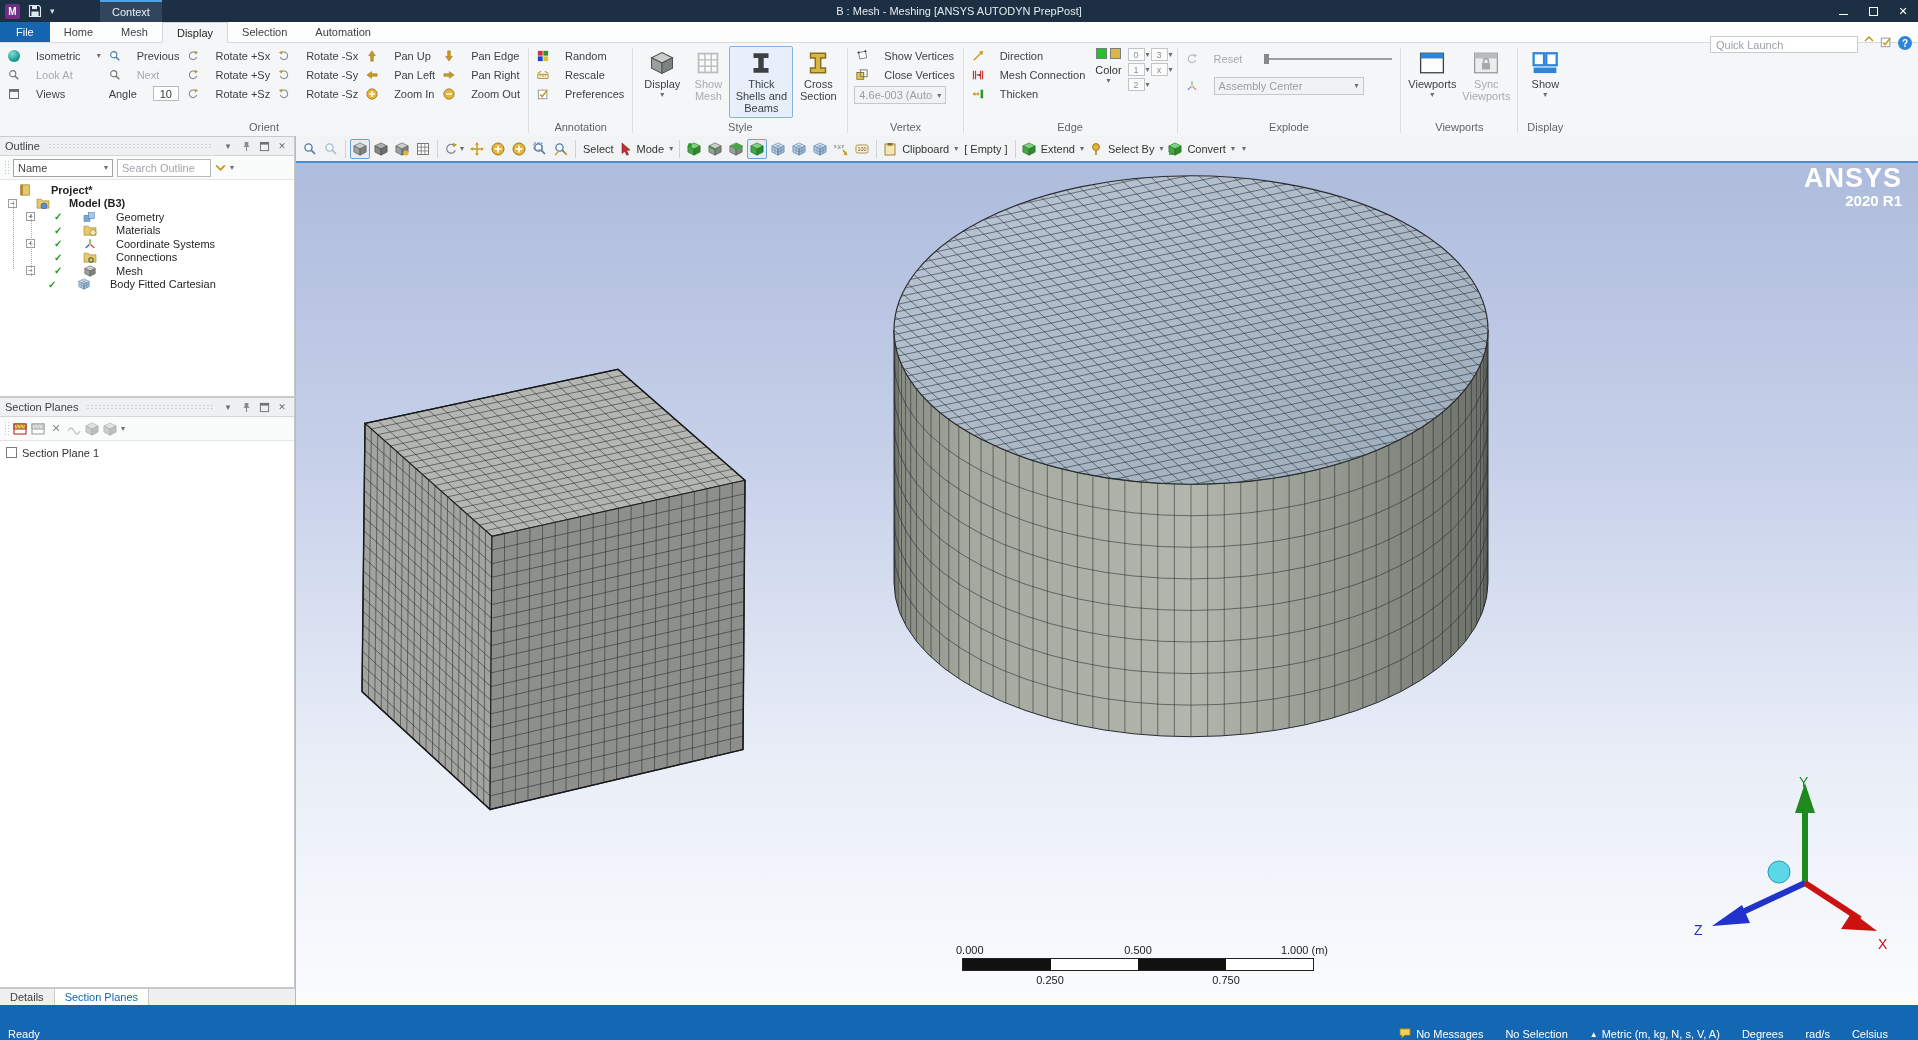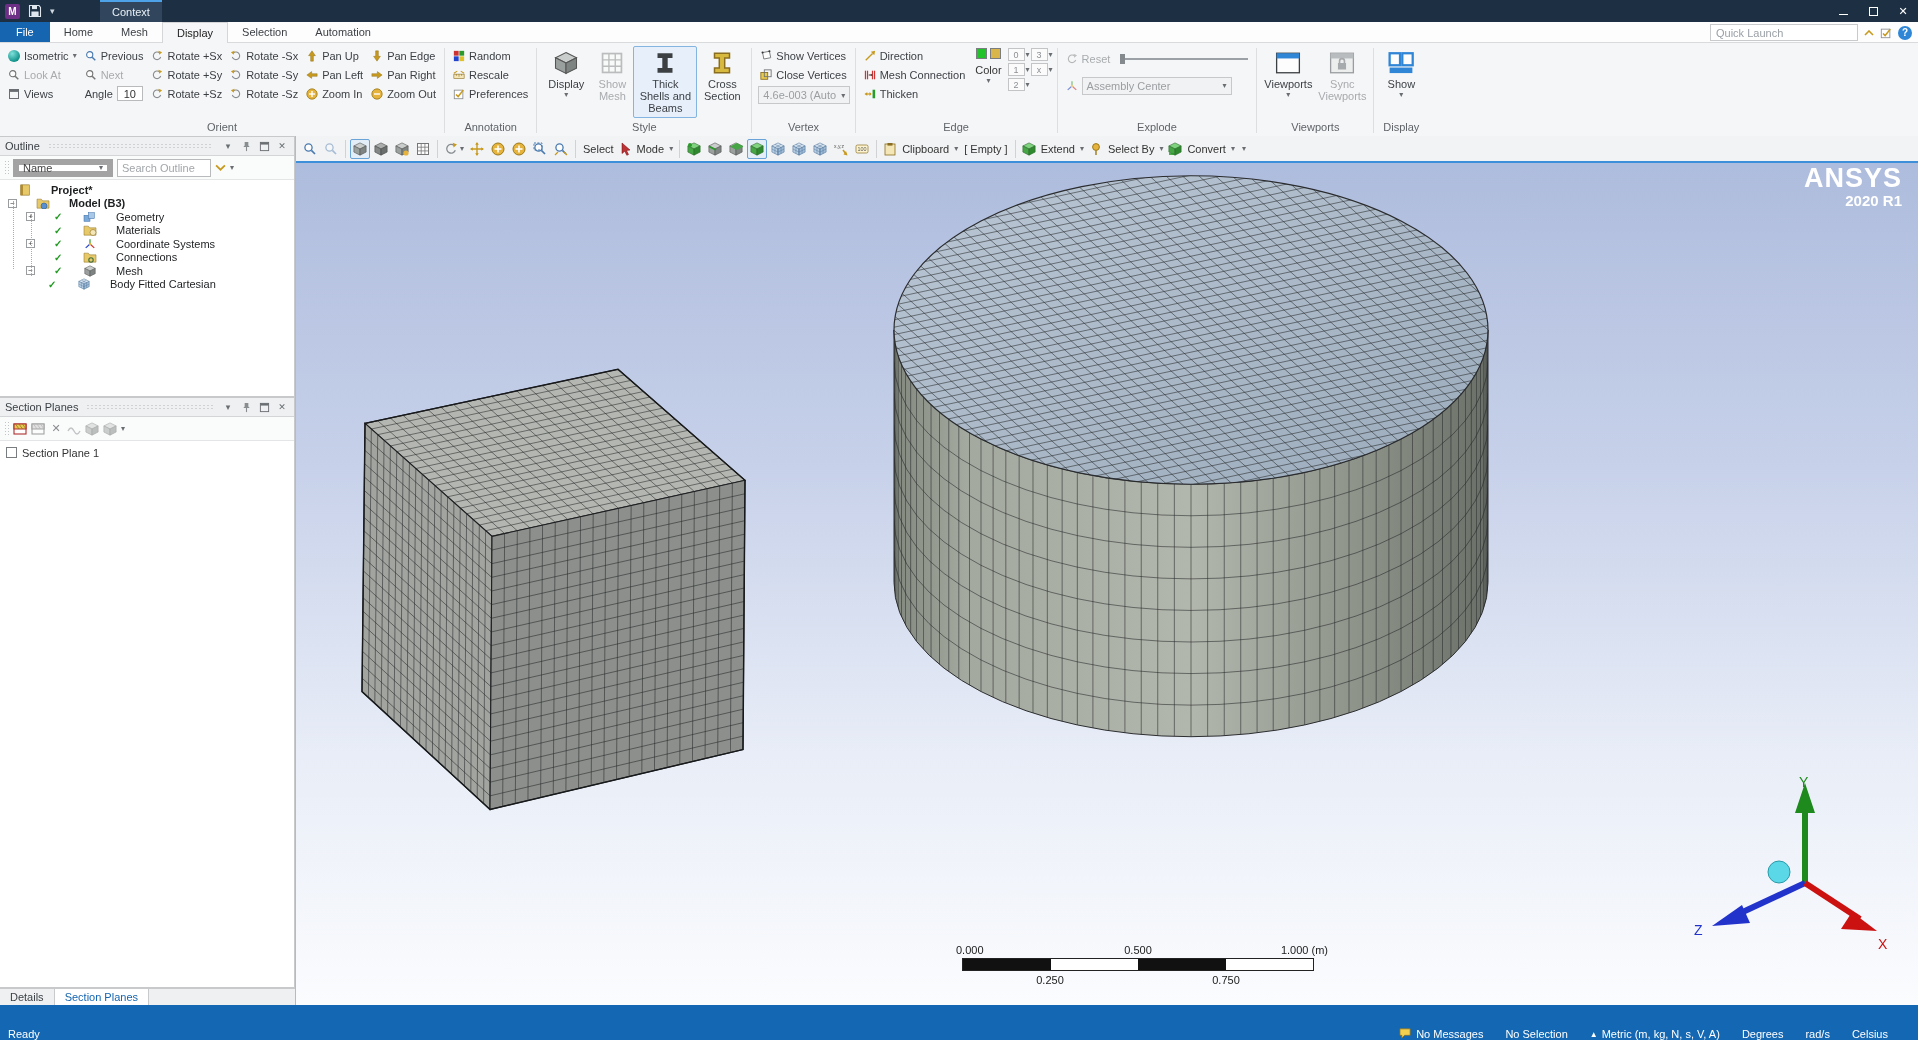--- a/index.html
+++ b/index.html
@@ -18,33 +18,33 @@
   .winbtns{position:absolute;right:0;top:0;height:22px;display:flex}
   .winbtn{width:30px;height:22px;display:flex;align-items:center;justify-content:center;color:#fff}
   .min-glyph{width:9px;border-bottom:1px solid #fff;margin-top:6px}
   .max-glyph{width:9px;height:9px;border:1px solid #fff}
 
   
   .tabrow{height:21px;background:#fdfdfe;display:flex;align-items:stretch;border-bottom:1px solid #d9dadb;position:relative;flex:0 0 auto}
   .tab{display:flex;align-items:center;padding:0 14px;color:#3b3f44}
   .tab.file{background:var(--accent,#1565b0);color:#fff;padding:0 16px}
   .tab.active{background:#f5f6f7;border:1px solid #d5d6d7;border-bottom:none;margin-bottom:-1px;color:#222}
-  .quicklaunch{position:absolute;right:6px;top:2px;display:flex;align-items:center;gap:6px}
+  .quicklaunch{position:absolute;right:6px;top:14px;display:flex;align-items:flex-start;gap:6px}
   .ql-input{width:148px;height:17px;border:1px solid #c9cacb;background:#fff;font-size:11px;padding:0 5px;color:#444;font-family:"Liberation Sans",sans-serif}
   .ql-input::placeholder{color:#9aa0a6}
   .help-circ{width:14px;height:14px;border-radius:50%;background:#2f86d6;color:#fff;font-size:10px;font-weight:bold;display:flex;align-items:center;justify-content:center}
 
   
   .ribbon{height:93px;background:var(--ribbon_bg,#f5f6f7);display:flex;align-items:stretch;padding:2px 2px 0 2px;flex:0 0 auto}
   .rgroup{display:flex;flex-direction:column;padding:1px 2px}
   .rg-body{flex:1;display:flex;align-items:flex-start}
   .rg-label{text-align:center;color:#5f6368;height:15px;line-height:14px}
   .rgsep{width:1px;background:#dcdee0;margin:3px 2px}
   .scol{display:flex;flex-direction:column}
-  .sbtn{display:flex;align-items:center;gap:4px;height:19px;padding:0 4px;border-radius:2px;white-space:nowrap;color:#3b3f44}
+  .sbtn{display:flex;align-items:center;gap:16px;height:19px;padding:0 4px;border-radius:2px;white-space:nowrap;color:#3b3f44}
   .sbtn.dis{color:#a8abae}
   .ic14{width:14px;height:14px;flex:0 0 14px}
   .ic12{width:12px;height:12px;flex:0 0 12px}
   .sphere{width:12px;height:12px;border-radius:50%;background:radial-gradient(circle at 35% 30%,#7fe0da,#12948c 70%,#0a6a64);flex:0 0 12px}
   .chev{font-size:8px;color:#6a6e72}
   .angle-input{width:26px;height:15px;border:1px solid #b9babc;text-align:center;font-size:11px;font-family:"Liberation Sans",sans-serif;color:#333;background:#fff}
   .bigbtn{display:flex;flex-direction:column;align-items:center;justify-content:flex-start;padding:4px 2px 1px 2px;height:72px;border-radius:2px;border:1px solid transparent}
   .bigbtn .blab{text-align:center;line-height:12px;margin-top:3px;color:#3b3f44}
   .bigbtn.dis .blab{color:#a8abae}
   .bigbtn.sel{background:var(--selected_btn_bg,#e7f0fa);border:1px solid var(--selected_btn_border,#84b4e0)}
@@ -60,21 +60,21 @@
   .main{flex:1;display:flex;min-height:0}
   .dock{width:296px;flex:0 0 296px;display:flex;flex-direction:column;background:#84cc16;border-right:1px solid #b9babc}
   .panel{display:flex;flex-direction:column;background:#fff;border:1px solid #c8c9cb;border-left:none;min-height:0}
   .panel.outline{height:261px;flex:0 0 261px}
   .panel.secplanes{flex:1}
   .panel-h{height:19px;background:#eef0f1;border-bottom:1px solid #d4d5d7;display:flex;align-items:center;padding:0 5px;color:#3b3f44;gap:4px}
   .ph-dots{flex:1;height:7px;margin:0 4px;background-image:radial-gradient(#cfd2d4 1px,transparent 1px);background-size:4px 3px}
   .ph-ic{width:14px;height:14px;display:flex;align-items:center;justify-content:center;color:#6a6e72;font-size:9px}
   .panel-tools{height:24px;display:flex;align-items:center;gap:4px;padding:0 4px;border-bottom:1px solid #e4e5e6;background:#fafbfb}
   .grip{width:5px;height:16px;background-image:radial-gradient(#c2c5c7 1px,transparent 1px);background-size:3px 3px}
-  .fake-select{height:18px;border:6px solid #a3a3a3;background:#fff;display:flex;align-items:center;justify-content:space-between;padding:0 4px;color:#444}
+  .fake-select{height:18px;border:1px solid #a3a3a3;background:#fff;display:flex;align-items:center;justify-content:space-between;padding:0 4px;color:#444}
   .search-input{width:94px;height:18px;border:1px solid #b9babc;font-size:11px;padding:0 4px;color:#444;font-family:"Liberation Sans",sans-serif}
   .search-input::placeholder{color:#a2a6aa}
   .tree{flex:1;padding:3px 0 0 4px;position:relative;overflow:hidden;background:#fff}
   .trow{display:flex;align-items:center;height:13.5px;gap:19px;white-space:nowrap}
   .trow .lbl{color:#1d1f21}
   .trow.bold .lbl{font-weight:bold}
   .expander{width:9px;height:9px;border:1px solid #9a9da0;background:#fff;font-size:8px;line-height:7px;text-align:center;color:#444;flex:0 0 9px}
   .spacer9{width:9px;flex:0 0 9px}
   .gcheck{color:var(--green_check,#1d9a1d);font-weight:bold;font-size:10px;width:10px;flex:0 0 10px}
   .ti{width:14px;height:12px;flex:0 0 14px}
@@ -284,20 +284,21 @@
       <span class="save-ic">
           <svg class="ic14" width="14" height="14">
             <use href="#i-floppy"></use>
           </svg>
         </span>
       <span class="qat-chev">▾</span>
     </div>
     <div class="context-tab">
         <span>Context</span>
       </div>
+    <div class="tb-title">B : Mesh - Meshing [ANSYS AUTODYN PrepPost]</div>
     <div class="winbtns">
       <div class="winbtn">
           <div class="min-glyph"></div>
         </div>
       <div class="winbtn">
           <div class="max-glyph"></div>
         </div>
       <div class="winbtn">✕</div>
     </div>
   </div>

